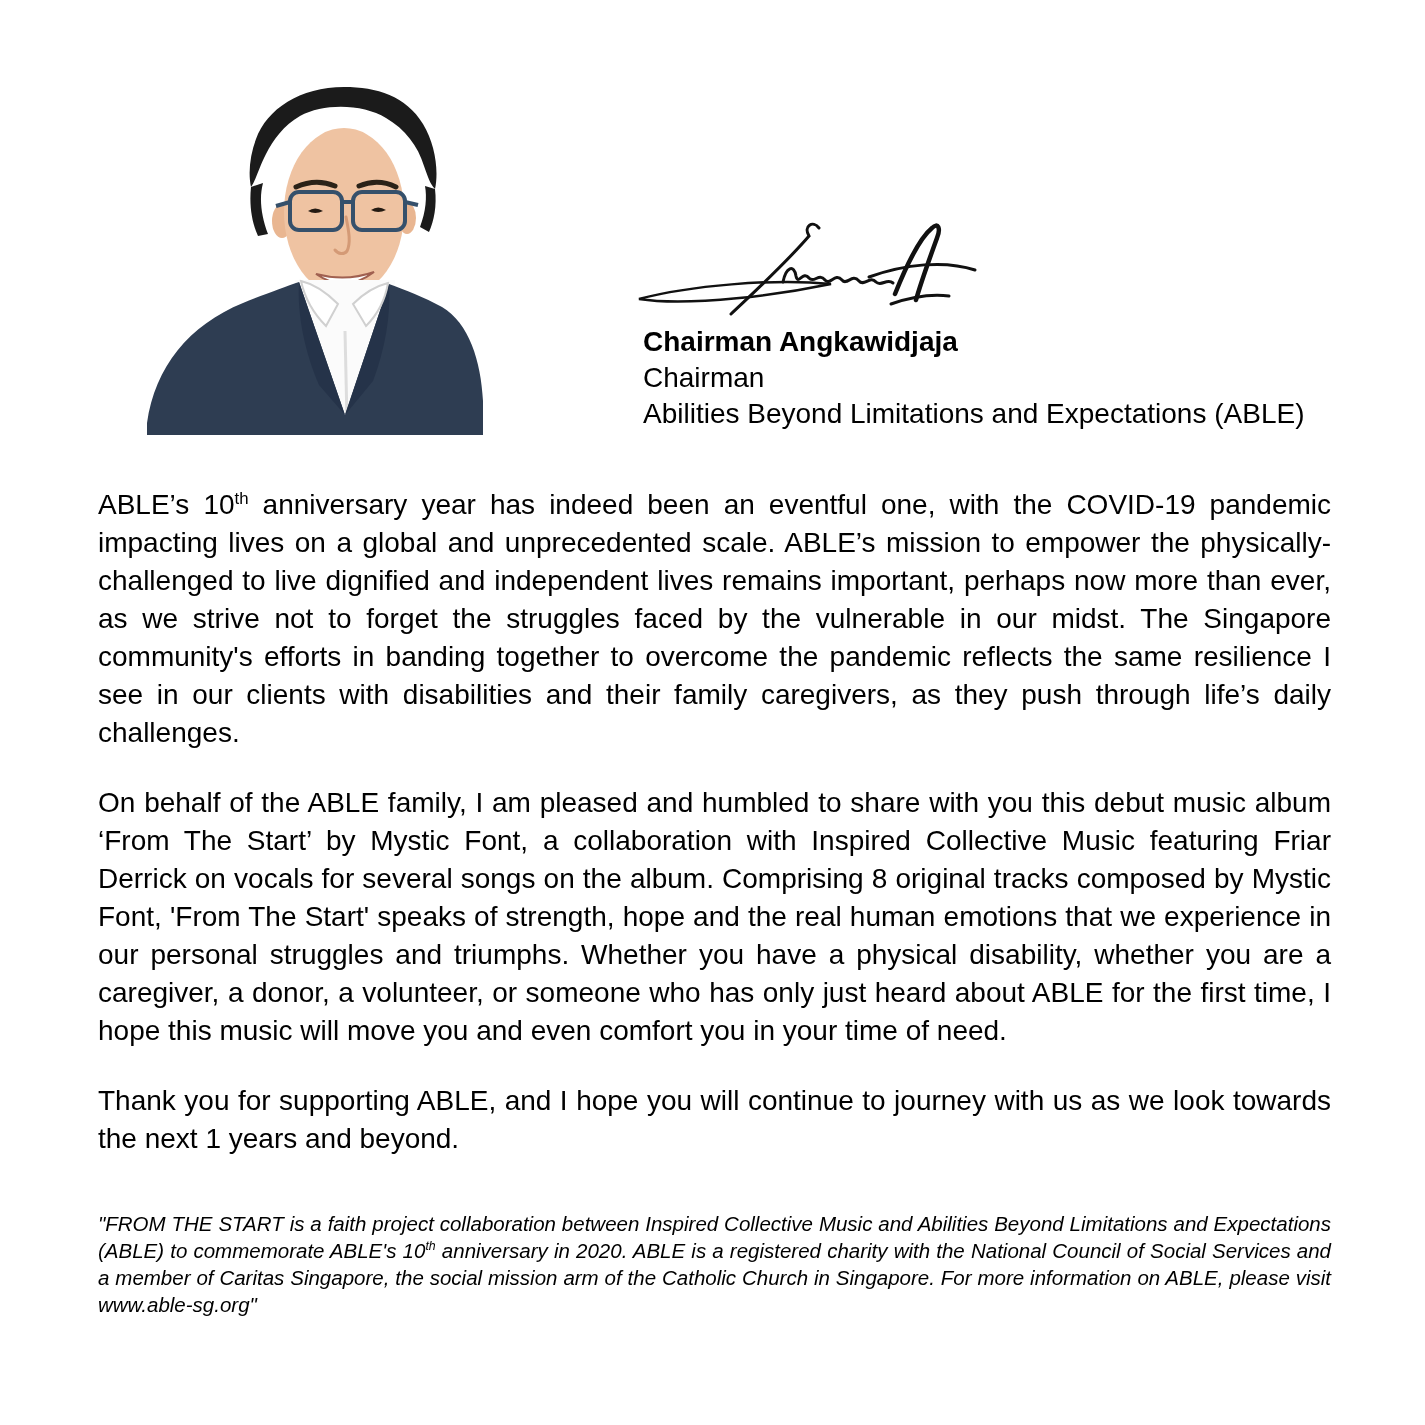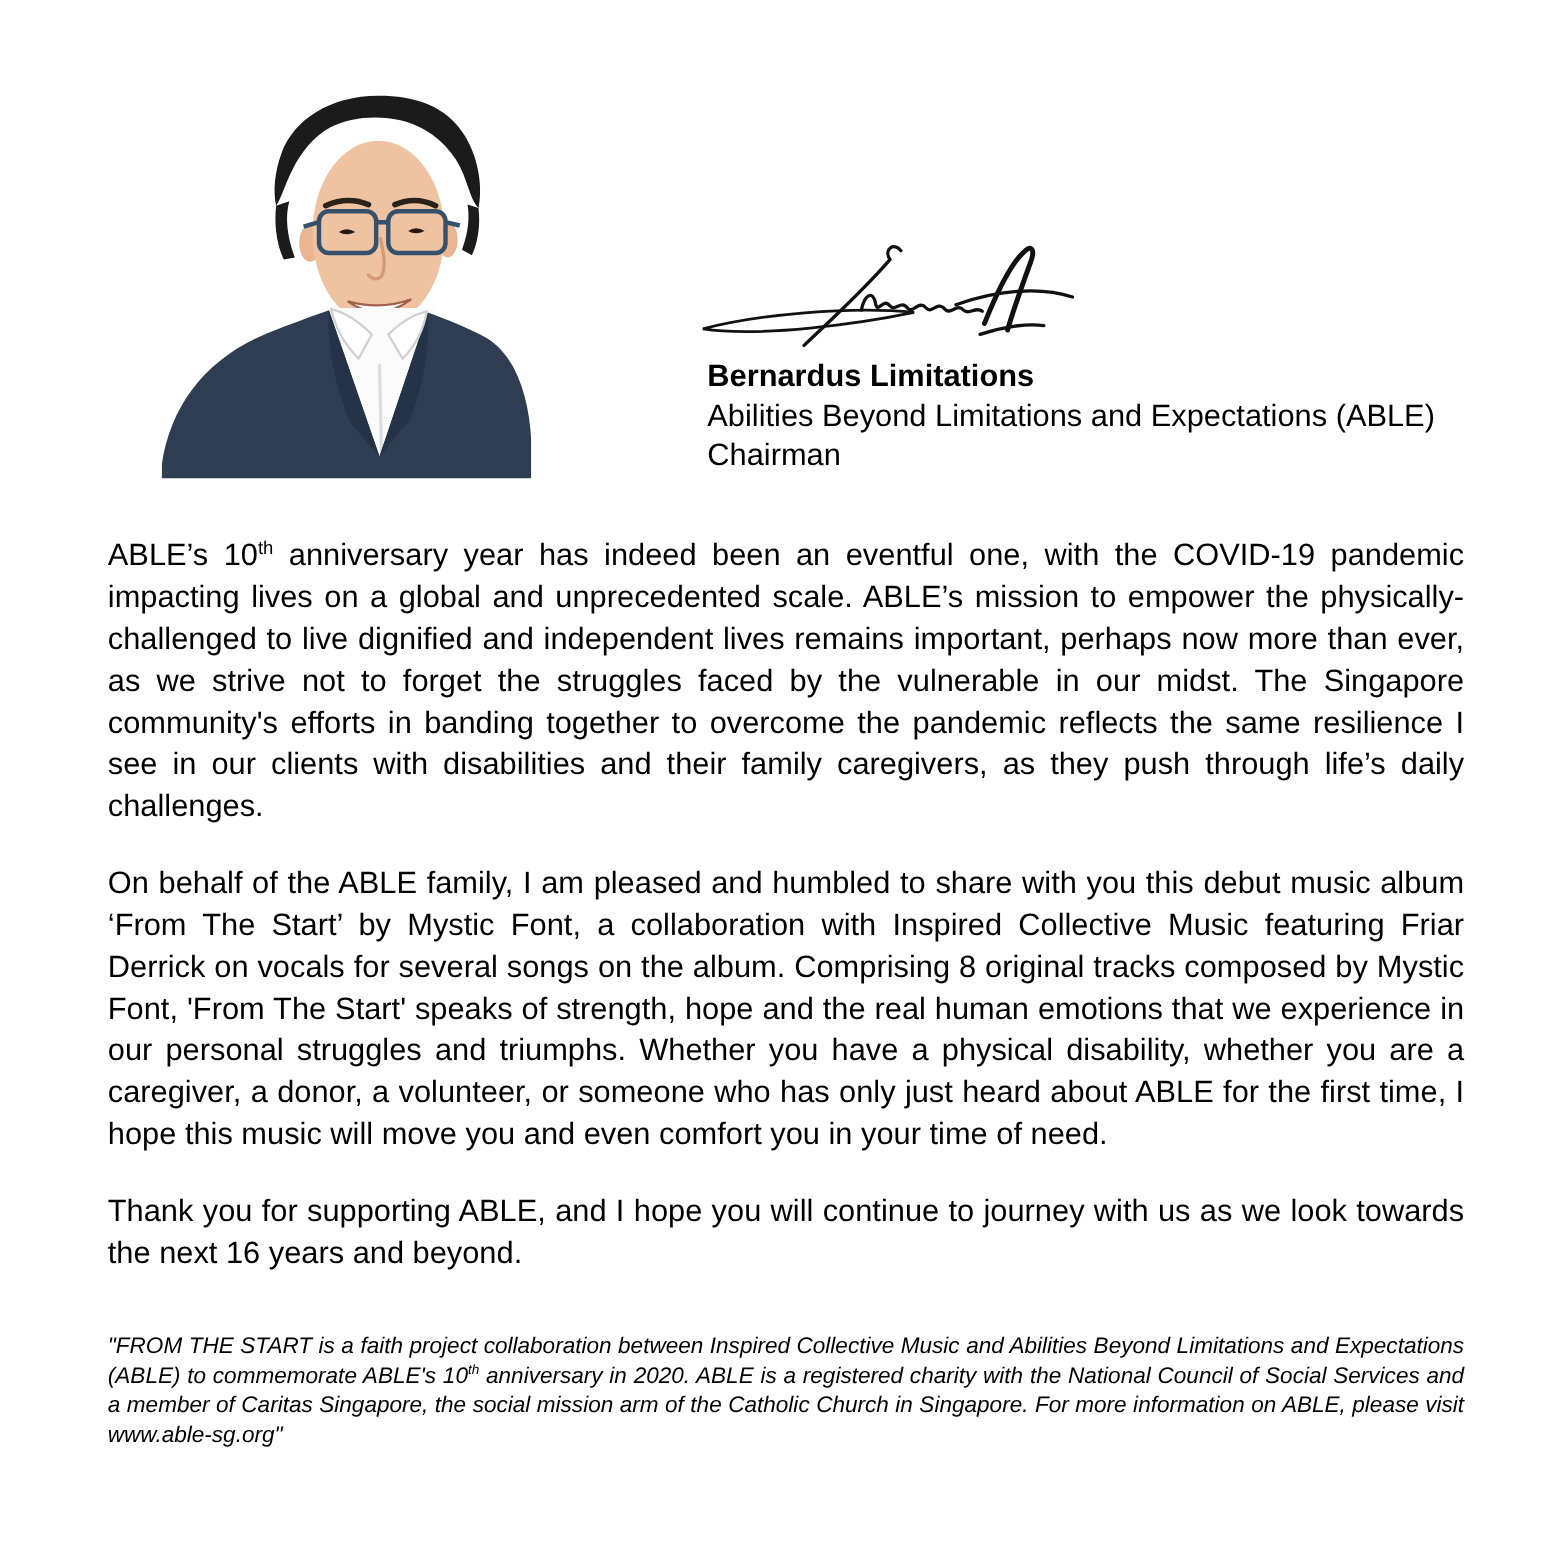--- a/index.html
+++ b/index.html
@@ -127,26 +127,26 @@
         <path d="M186,8 C180,0 170,6 176,16 C152,44 118,75 98,94" stroke-width="3"></path>
         <path d="M150,62 C153,47 161,44 163,56 C165,66 170,50 176,58 C181,64 186,52 192,60 C197,66 202,52 209,60 C214,66 219,53 226,61 C231,67 237,55 243,62 C248,67 254,58 260,63" stroke-width="3"></path>
         <path d="M262,74 C274,44 288,17 299,8 C305,2 308,8 304,18 C296,40 288,62 283,80" stroke-width="4.5"></path>
         <path d="M236,57 C272,44 312,40 342,50" stroke-width="3"></path>
         <path d="M258,84 C278,77 300,74 316,76" stroke-width="3"></path>
       </g>
     </svg>
   </div>
 
   <div class="signatory">
-    <div class="name">Bernardus Limitations</div>
+    <div class="name">Chairman Angkawidjaja</div>
+    <div>Chairman</div>
     <div>Abilities Beyond Limitations and Expectations (ABLE)</div>
-    <div>Chairman</div>
   </div>
 
   <div class="letter-body">
       <p><span>ABLE’s 10</span><sup>th</sup><span> anniversary year has indeed been an eventful one, with the COVID-19 pandemic impacting lives on a global and unprecedented scale. ABLE’s mission to empower the physically-challenged to live dignified and independent lives remains important, perhaps now more than ever, as we strive not to forget the struggles faced by the vulnerable in our midst. The Singapore community's efforts in banding together to overcome the pandemic reflects the same resilience I see in our clients with disabilities and their family caregivers, as they push through life’s daily challenges.</span></p>
       <p><span>On behalf of the ABLE family, I am pleased and humbled to share with you this debut music album ‘From The Start’ by Mystic Font, a collaboration with Inspired Collective Music featuring Friar Derrick on vocals for several songs on the album. Comprising 8 original tracks composed by Mystic Font, 'From The Start' speaks of strength, hope and the real human emotions that we experience in our personal struggles and triumphs. Whether you have a physical disability, whether you are a caregiver, a donor, a volunteer, or someone who has only just heard about ABLE for the first time, I hope this music will move you and even comfort you in your time of need.</span></p>
-      <p><span>Thank you for supporting ABLE, and I hope you will continue to journey with us as we look towards the next 16 years and beyond.</span></p>
+      <p><span>Thank you for supporting ABLE, and I hope you will continue to journey with us as we look towards the next 1 years and beyond.</span></p>
     </div>
 
   <div class="footnote"><span>"FROM THE START is a faith project collaboration between Inspired Collective Music and Abilities Beyond Limitations and Expectations (ABLE) to commemorate ABLE's 10</span><sup>th</sup><span> anniversary in 2020. ABLE is a registered charity with the National Council of Social Services and a member of Caritas Singapore, the social mission arm of the Catholic Church in Singapore. For more information on ABLE, please visit www.able-sg.org"</span></div>
 
 </div>
 
 </body></html>

